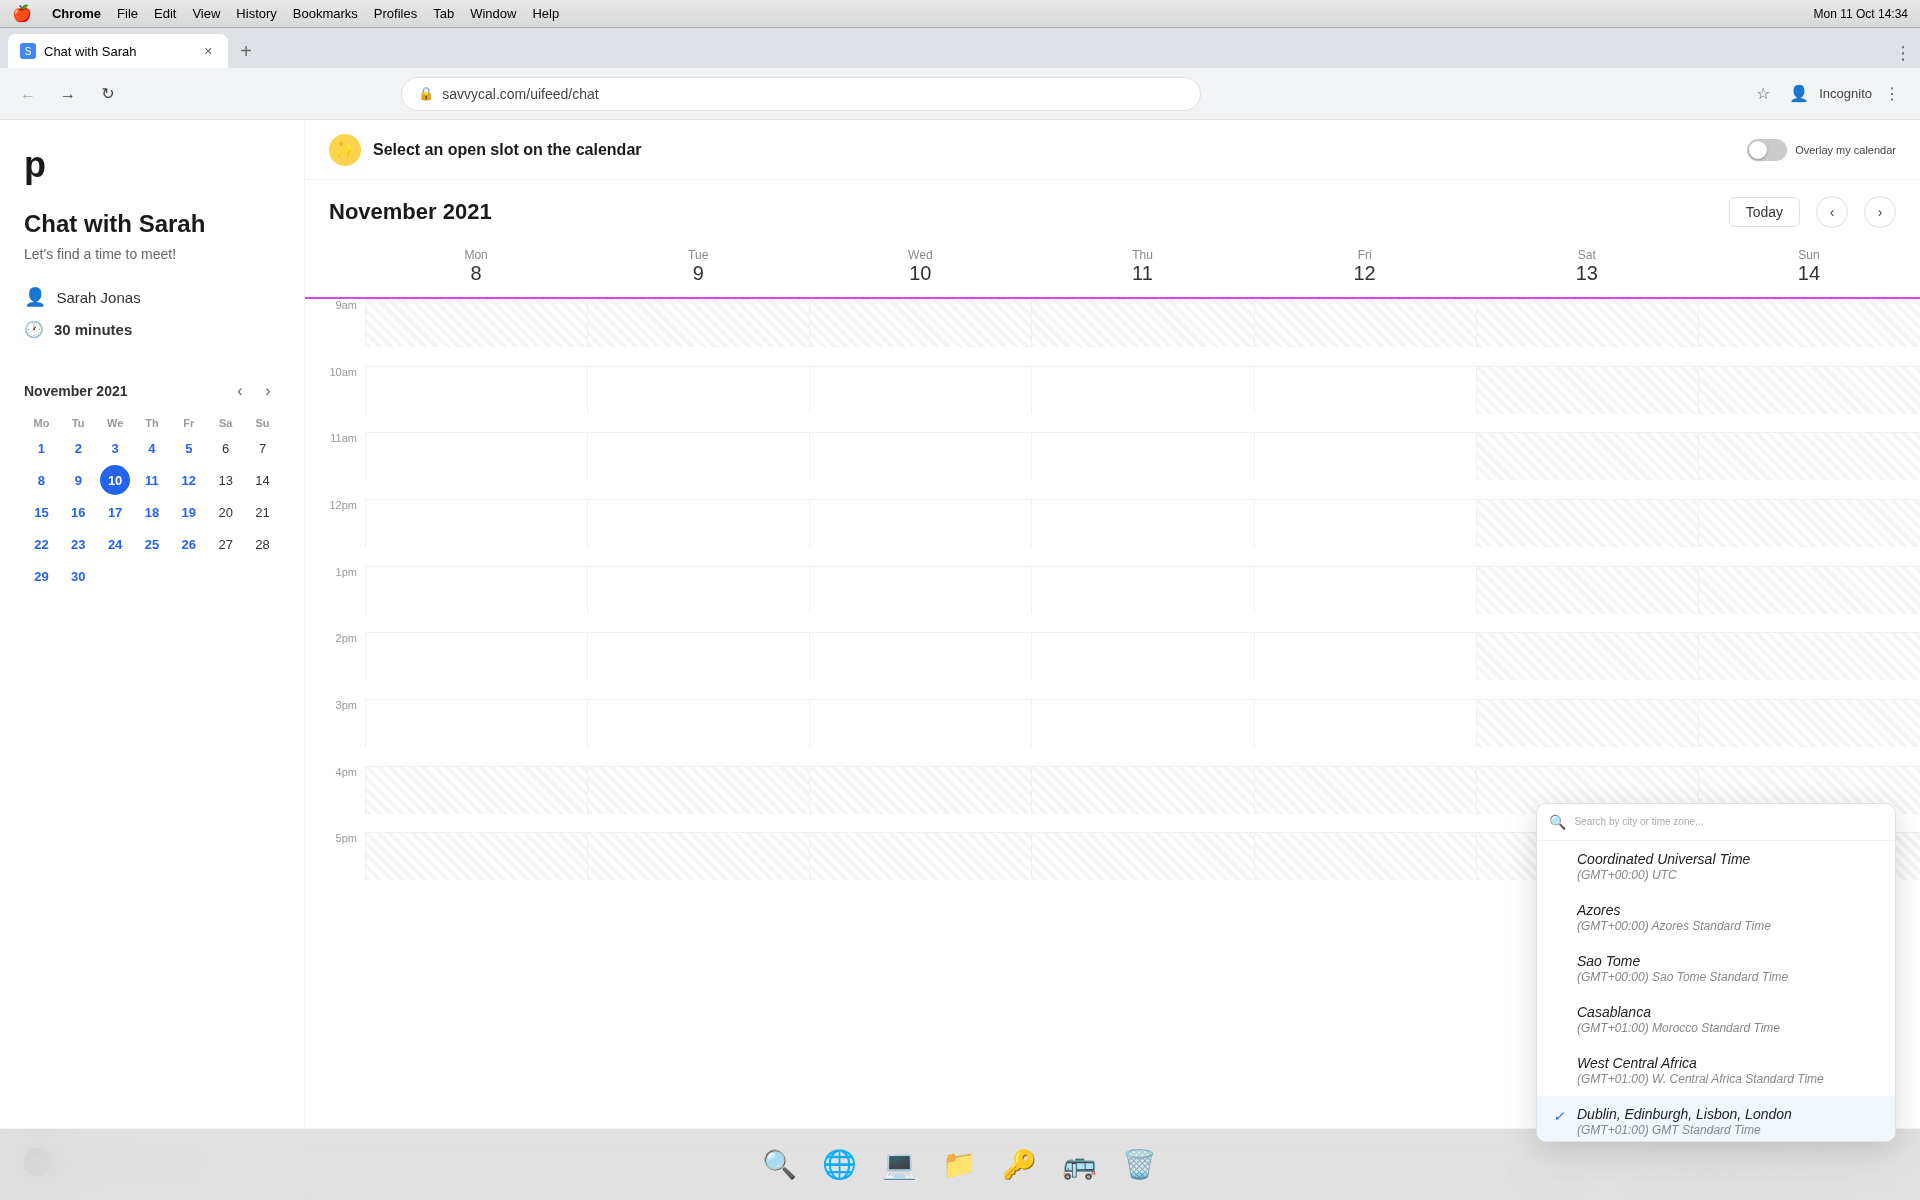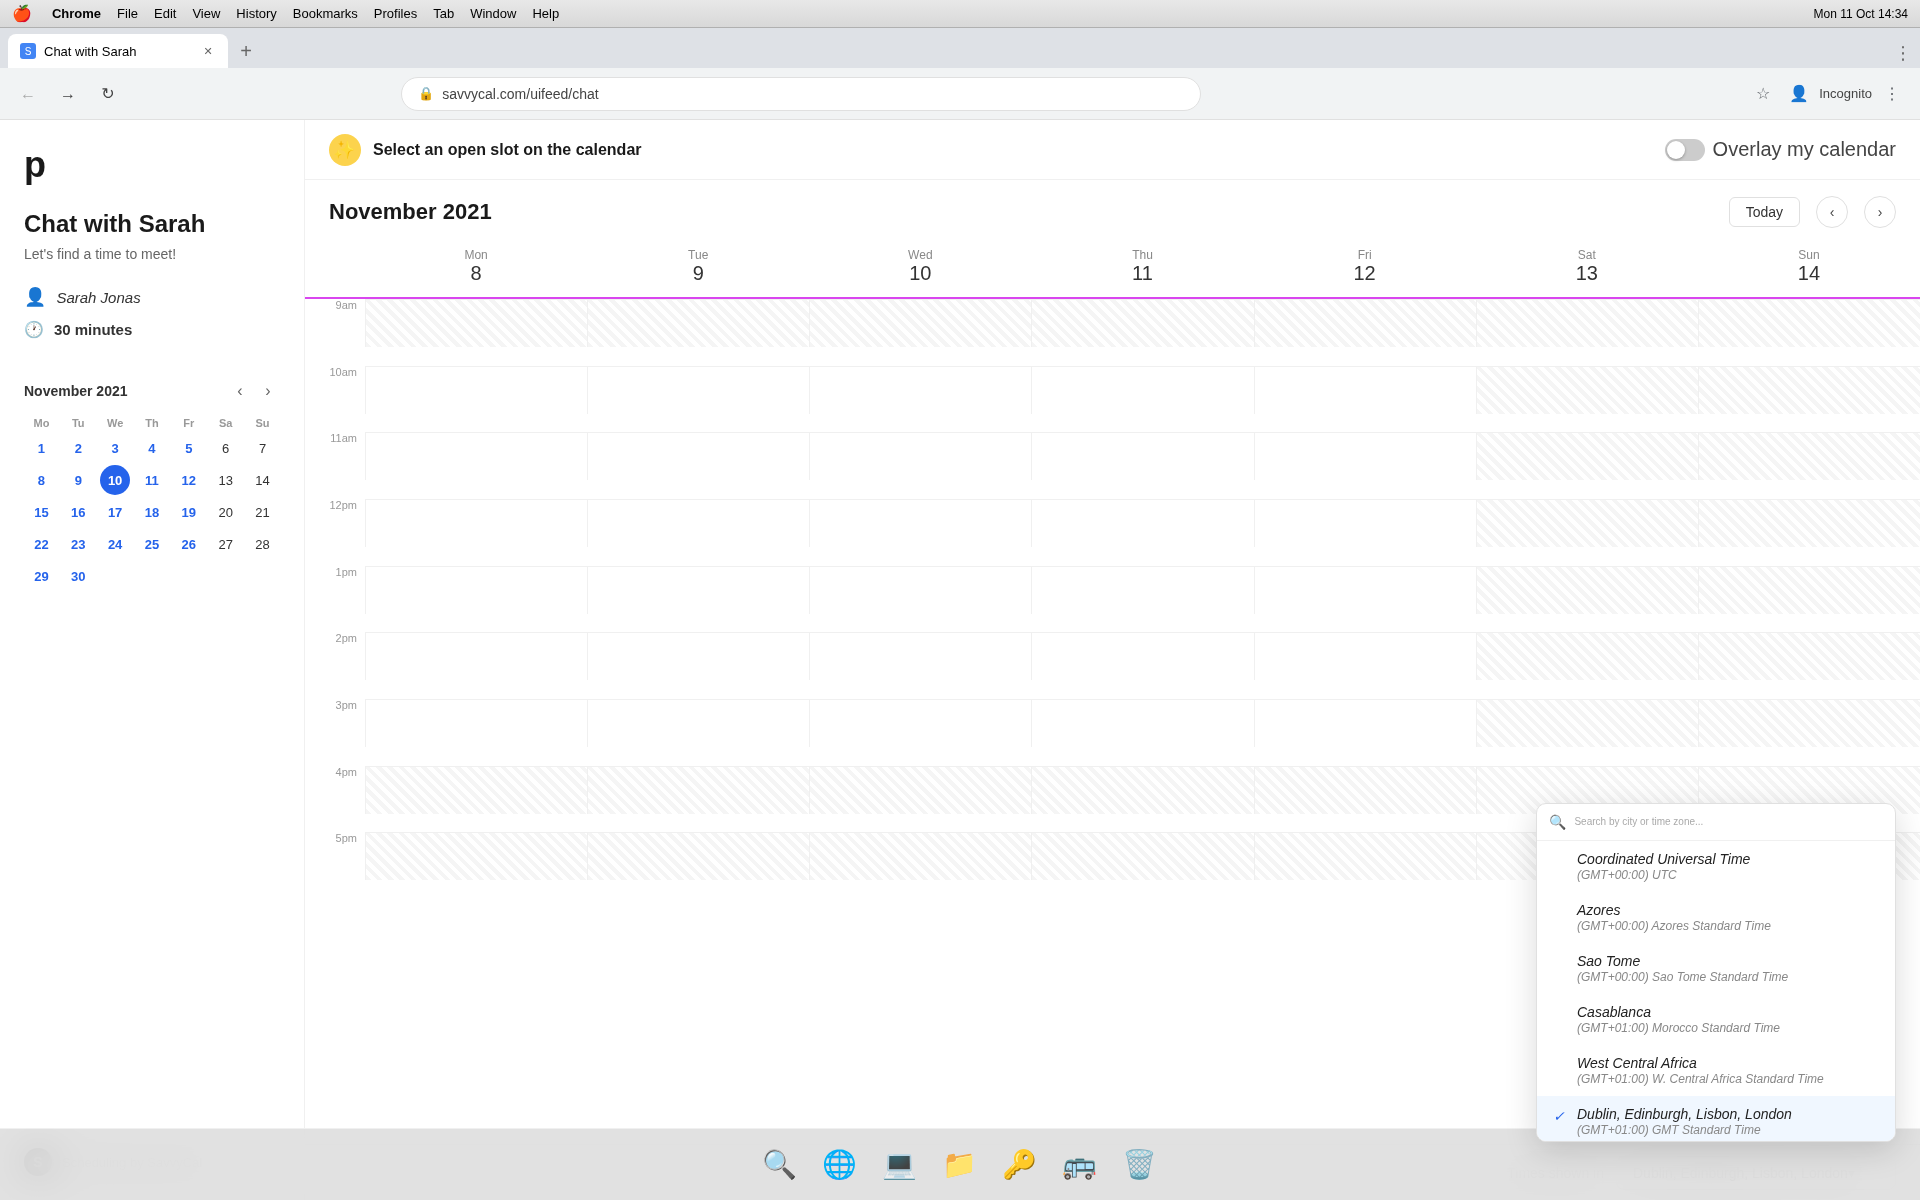--- a/index.html
+++ b/index.html
@@ -95,21 +95,21 @@
       border-right: 1px solid #f0f0f0;
       display: flex;
       flex-direction: column;
       position: relative;
     }
     .sidebar-logo { font-size: 36px; font-weight: 900; color: #1a1a1a; margin-bottom: 24px; letter-spacing: -2px; }
     .sidebar-title { font-size: 24px; font-weight: 700; color: #1a1a1a; margin-bottom: 8px; }
     .sidebar-subtitle { font-size: 14px; color: #666; margin-bottom: 24px; }
     .sidebar-person { display: flex; align-items: center; gap: 10px; margin-bottom: 12px; }
     .sidebar-person-icon { color: #888; font-size: 18px; }
-    .sidebar-person-name { font-size: 15px; color: #333; font-style: italic; }
+    .sidebar-person-name { font-size: 15px; color: #333; }
     .sidebar-duration { display: flex; align-items: center; gap: 10px; margin-bottom: 24px; }
     .sidebar-duration-icon { color: #888; font-size: 16px; }
     .sidebar-duration-text { font-size: 15px; color: #333; font-weight: bold; }
 
     
     .mini-cal { margin-top: 16px; }
     .mini-cal-header { display: flex; align-items: center; justify-content: space-between; margin-bottom: 12px; }
     .mini-cal-title { font-size: 14px; font-weight: 600; color: #333; }
     .mini-cal-nav { background: none; border: none; cursor: pointer; color: #666; font-size: 16px; width: 24px; height: 24px; display: flex; align-items: center; justify-content: center; border-radius: 50%; }
     .mini-cal-grid { display: grid; grid-template-columns: repeat(7, 1fr); gap: 2px; }
@@ -146,21 +146,21 @@
       border-bottom: 1px solid #f0f0f0;
     }
     .banner-left { display: flex; align-items: center; gap: 12px; }
     .banner-icon { width: 32px; height: 32px; background: #fcd34d; border-radius: 50%; display: flex; align-items: center; justify-content: center; font-size: 18px; }
     .banner-text { font-size: 16px; font-weight: 600; color: #1a1a1a; }
     .banner-right { display: flex; align-items: center; gap: 12px; }
     .overlay-toggle { display: flex; align-items: center; gap: 8px; }
     .toggle-switch { width: 40px; height: 22px; background: #ccc; border-radius: 11px; position: relative; cursor: pointer; }
     .toggle-switch.off .toggle-knob { left: 2px; }
     .toggle-knob { width: 18px; height: 18px; background: white; border-radius: 50%; position: absolute; top: 2px; transition: left 0.2s; left: 2px; box-shadow: 0 1px 3px rgba(0,0,0,0.3); }
-    .overlay-label { font-size: 20px; color: #444; }
+    .overlay-label { font-size: 11px; color: #444; }
 
     
     .cal-header { padding: 16px 24px 0; }
     .cal-month-nav { display: flex; align-items: center; gap: 16px; margin-bottom: 16px; }
     .cal-month-title { font-size: 22px; font-weight: 600; color: #1a1a1a; }
     .cal-nav-btn { width: 32px; height: 32px; border-radius: 50%; border: 1px solid #e0e0e0; background: white; cursor: pointer; display: flex; align-items: center; justify-content: center; font-size: 14px; color: #444; }
     .today-btn { padding: 6px 16px; border: 1px solid #e0e0e0; border-radius: 6px; background: white; cursor: pointer; font-size: 14px; color: #333; margin-left: auto; }
 
     
     .cal-days-header {

